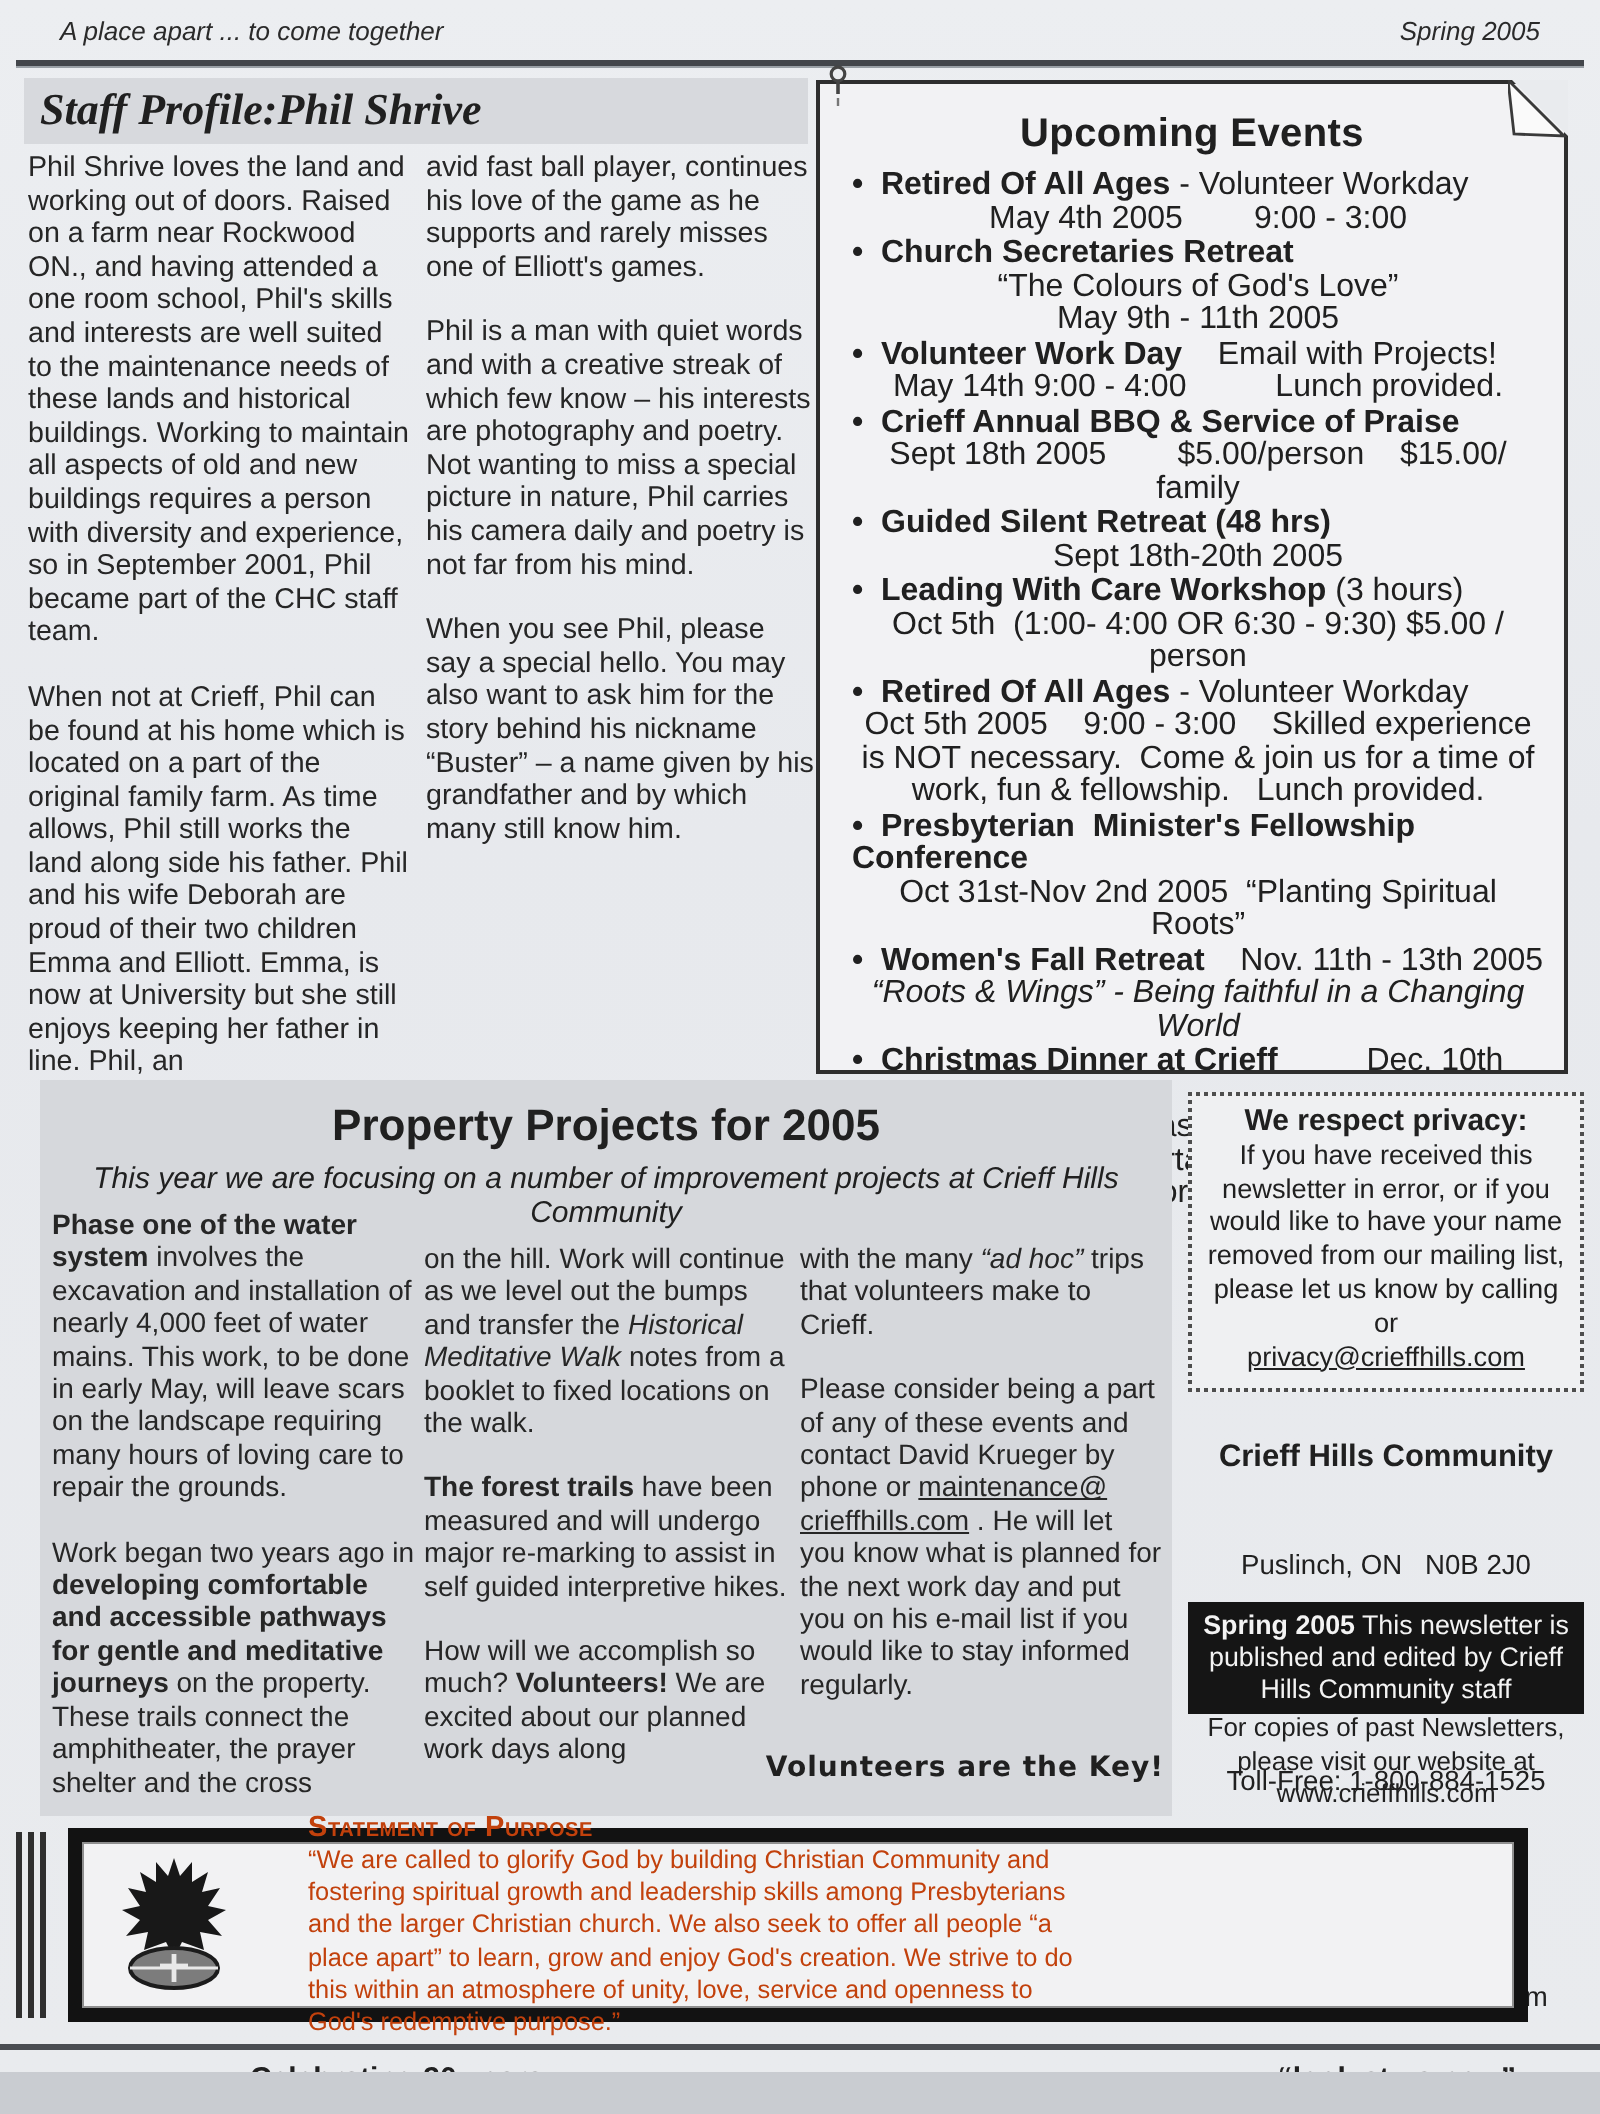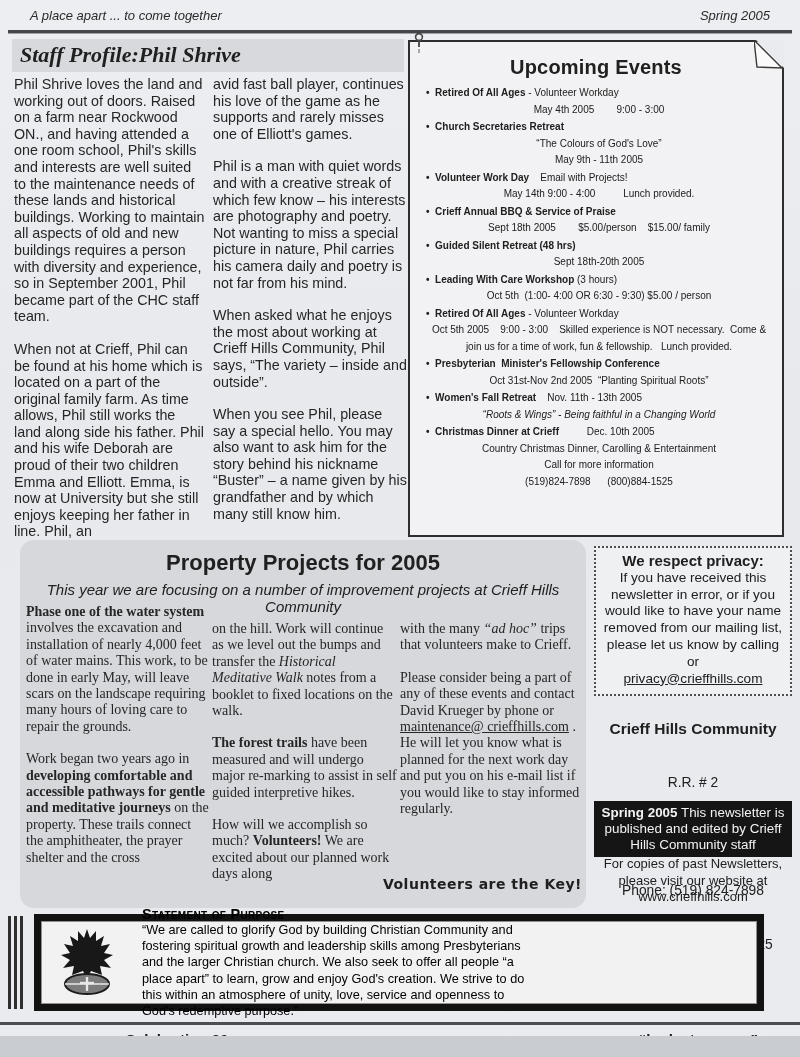--- a/index.html
+++ b/index.html
@@ -22,33 +22,33 @@
   .pcol1{left:13px;width:193px;}
   .pcol2{left:212px;width:197px;}
   
   .events{position:absolute;top:40px;left:408px;width:376px;height:497px;background:#f2f2f4;
        border:2px solid #2e2e2e;box-sizing:border-box;}
   .pin{position:absolute;top:-10px;left:2px;}
   .fold-cover{position:absolute;top:-2px;right:-2px;width:0;height:0;
        border-left:28px solid transparent;border-top:28px solid #e9ebee;}
   .fold-flap{position:absolute;top:-2px;right:-2px;}
   .ev-title{font-weight:bold;font-size:20px;text-align:center;margin:14px 0 6px;letter-spacing:.2px;}
-  .ev-list{padding:0 10px 0 16px;font-size:10px;line-height:16.5px;}
+  .ev-list{padding:0 10px 0 16px;font-size:16px;line-height:16.5px;}
   .ev{margin-bottom:1px;}
   .ev-head{font-weight:bold;white-space:pre-wrap;}
   .ev-head::before{content:"•  ";font-weight:bold;}
   .ev-head .rest{font-weight:normal;}
   .ev-det{text-align:center;white-space:pre-wrap;}
   .ev-det.it{font-style:italic;}
   
-  .prop{position:absolute;top:540px;left:20px;width:566px;height:368px;background:#d6d8dc;border-radius:14px;}
+  .prop{position:absolute;top:540px;left:20px;width:566px;height:368px;background:#d6d8dc;}
   .prop-title{font-weight:bold;font-size:22px;text-align:center;margin-top:10px;}
   .prop-sub{font-style:italic;font-size:15px;text-align:center;margin-top:5px;}
   .prop .col{position:absolute;font-size:14px;line-height:16.4px;color:#262626;}
-  .prop .col p{margin:0 0 16px;font-family:Liberation Serif, serif;}
+  .prop .col p{margin:0 0 16px;}
   .prop .c1{left:6px;width:184px;top:64px;}
   .prop .c2{left:192px;width:186px;top:81px;}
   .prop .c3{left:380px;width:182px;top:81px;}
   .tagline{position:absolute;right:4px;bottom:16px;font-family:"DejaVu Sans", sans-serif;
        font-size:14px;font-weight:bold;letter-spacing:.5px;}
   .b{font-weight:bold;} .i{font-style:italic;} .u{text-decoration:underline;}
   
   .privacy{position:absolute;top:546px;left:594px;width:198px;box-sizing:border-box;
        border:2px dotted #4e4e4e;background:#eff0f2;text-align:center;
        font-size:13.6px;line-height:16.8px;padding:5px 5px 7px;}
@@ -62,21 +62,21 @@
   .pastnews{position:absolute;top:856px;left:594px;width:198px;text-align:center;
        font-size:13px;line-height:16.5px;}
   
   .bars{position:absolute;left:8px;top:916px;width:15px;height:93px;
        background:repeating-linear-gradient(90deg,#2f2f2f 0 3px,transparent 3px 6px);}
   .stmt{position:absolute;top:914px;left:34px;width:730px;height:97px;background:#121212;
        padding:7px;box-sizing:border-box;}
   .stmt-in{width:100%;height:100%;background:#f2f2f3;border:1px solid #8f8f8f;box-sizing:border-box;
        display:flex;align-items:center;gap:20px;padding:2px 10px;}
   .stmt-logo{flex:0 0 70px;display:flex;justify-content:center;}
-  .stmt-txt{width:398px;font-size:12.7px;line-height:16.2px;color:#000000;}
+  .stmt-txt{width:398px;font-size:12.7px;line-height:16.2px;color:#c2410c;margin-left:12px;}
   .stmt-txt .hd{font-weight:bold;font-variant:small-caps;font-size:14.5px;letter-spacing:.3px;}
   
   .rule-bot{position:absolute;top:1022px;left:0;right:0;height:3px;background:#4a4d52;}
   .ftr{position:absolute;top:1031px;left:0;right:0;font-weight:bold;font-size:15px;}
   .ftr .fl{position:absolute;left:125px;}
   .ftr .fr{position:absolute;right:42px;}
 </style>
 </head>
 <body>
 
@@ -93,21 +93,20 @@
     <span class="nm">Phil Shrive</span>
   </div>
 
   <div class="pcol pcol1">
     <p>Phil Shrive loves the land and working out of doors. Raised on a farm near Rockwood ON., and having attended a one room school, Phil's skills and interests are well suited to the maintenance needs of these lands and historical buildings.  Working to maintain all aspects of old and new buildings requires a person with diversity and experience, so in September 2001, Phil became part of the CHC staff team.</p>
     <p>When not at Crieff, Phil can be found at his home which is located on a part of the original family farm.  As time allows, Phil still works the land along side his father.  Phil and his wife Deborah are proud of their two children Emma and Elliott. Emma, is now at University but she still enjoys keeping her father in line.  Phil, an</p>
   </div>
   <div class="pcol pcol2">
     <p>avid fast ball player, continues his love of the game as he supports and rarely misses one of Elliott's games.</p>
     <p>Phil is a man with quiet words and with a creative streak of which few know – his interests are photography and poetry.  Not wanting to miss a special picture in nature, Phil carries his camera daily and poetry is not far from his mind.</p>
-    <p>When asked what he enjoys the most about working at Crieff Hills Community, Phil says, “The variety – inside and outside”.</p>
     <p>When you see Phil, please say a special hello.  You may also want to ask him for the story behind his nickname “Buster” – a name given by his grandfather and by which many still know him.</p>
   </div>
 
   <div class="events">
     <span class="pin">
       <svg width="14" height="22" viewBox="0 0 14 22">
         <circle cx="7" cy="5" r="3.4" fill="none" stroke="#444" stroke-width="1.6"></circle>
         <line x1="7" y1="9" x2="7" y2="15" stroke="#444" stroke-width="1.8"></line>
         <line x1="7" y1="17" x2="7" y2="21" stroke="#777" stroke-width="1.2"></line>
       </svg>
@@ -186,21 +185,20 @@
   </div>
 
   <div class="privacy">
     <div class="ttl">We respect privacy:</div>
     <span>If you have received this newsletter in error, or if you would like to have your name removed from our mailing list, please let us know by  calling or</span><br>
     <span class="u">privacy@crieffhills.com</span>
   </div>
 
   <div class="contact">
     <div class="nm">Crieff Hills Community</div>
-    <div>R.R. # 2</div>
     <div>Puslinch, ON   N0B 2J0</div>
     <div>Phone: (519) 824-7898</div>
     <div>Toll-Free: 1-800-884-1525</div>
     <div>Fax: (519) 824-7145</div>
     <div>Email: info@crieffhills.com</div>
     
   </div>
 
   <div class="springbox">
     <span class="b">Spring 2005</span><span>  This newsletter is published and edited by Crieff Hills Community staff</span>

